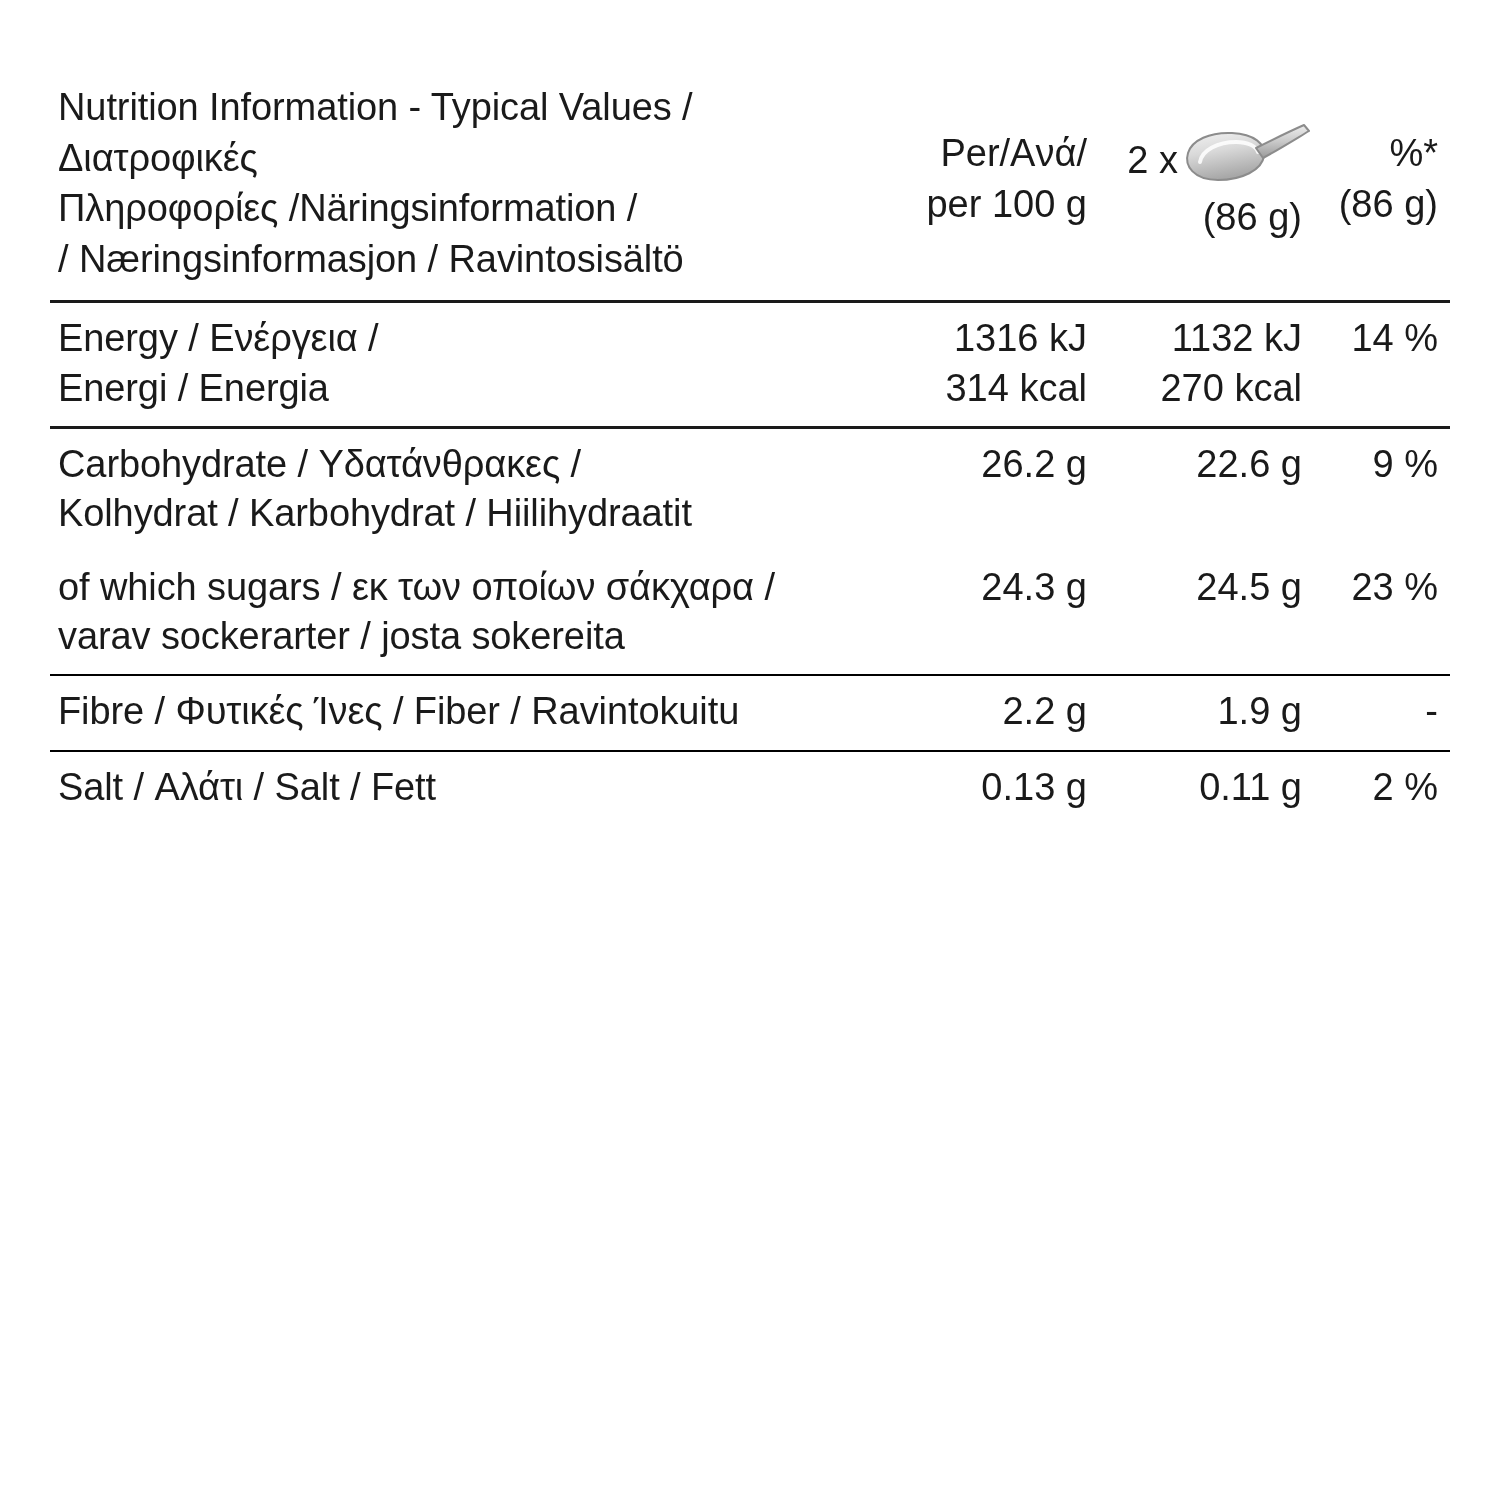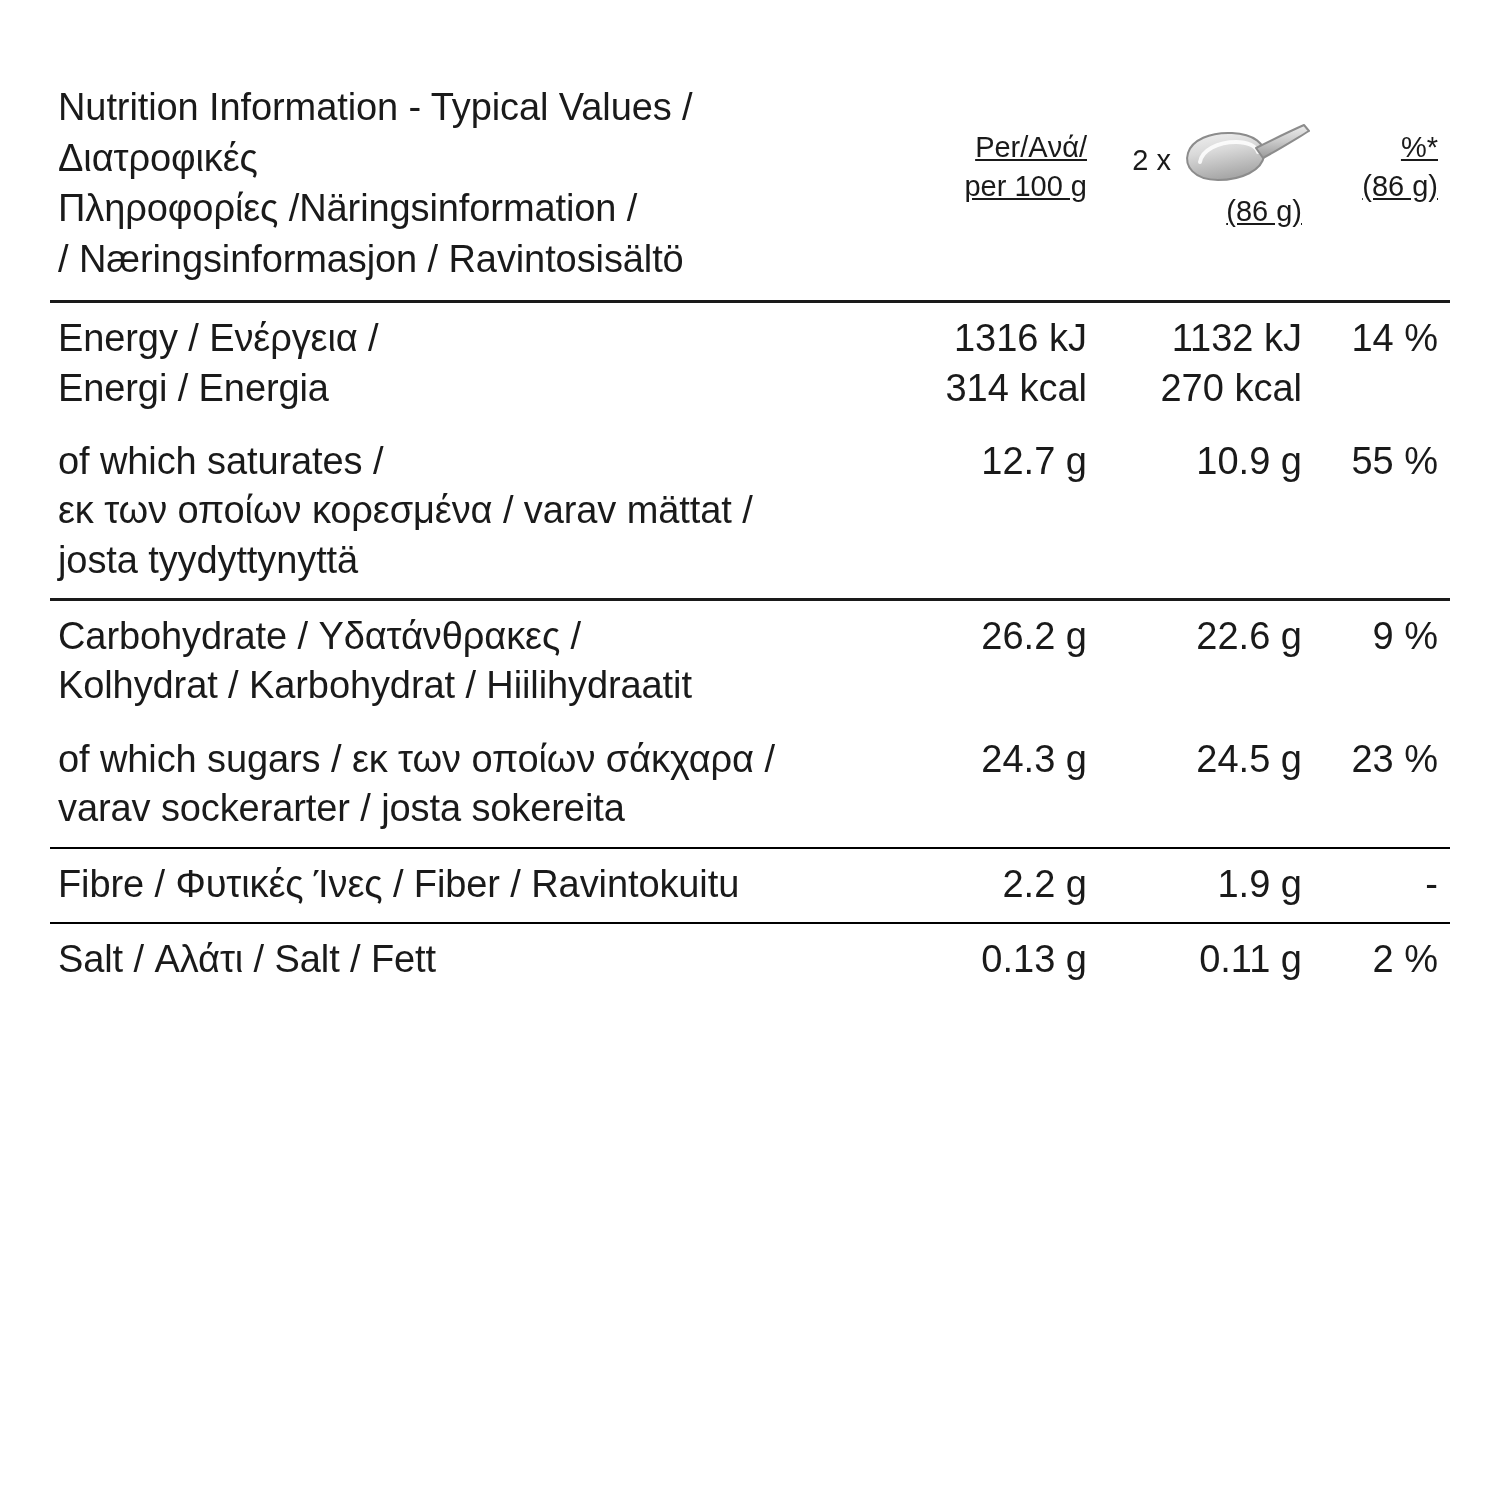--- a/index.html
+++ b/index.html
@@ -64,37 +64,36 @@
   }
 
   
   .header-label {
     font-size: 38px;
     line-height: 1.33;
     padding: 4px 14px 16px 8px !important;
     letter-spacing: -0.1px;
   }
   .header-num {
-    font-size: 29px;
+    font-size: 38px;
     line-height: 1.33;
     text-align: right;
     white-space: nowrap;
     padding: 4px 8px 16px 8px !important;
-    text-decoration: underline;
   }
   .header-num.pct { padding-right: 12px !important; }
   .header-spacer { display: block; height: 46px; }
   .hdr-line2 { display: block; }
   .hdr-line3 { display: block; }
 
   .serv-top {
     display: inline-flex;
     align-items: center;
     justify-content: space-between;
-    gap: 9px;
+    gap: 2px;
     white-space: nowrap;
   }
   .spoon {
     display: inline-block;
     width: 132px;
     height: 64px;
     position: relative;
     top: -6px;
     margin-right: -10px;
   }
@@ -169,36 +168,20 @@
         <td class="cell-num">
           <div>1132 kJ</div>
           <div>270 kcal</div>
         </td>
         <td class="cell-num pct">
           <div>14 %</div>
         </td>
       </tr>
 
 
-      <tr>
-        <td class="cell-label">
-          <div>of which saturates /</div>
-          <div>εκ των οποίων κορεσμένα / varav mättat /</div>
-          <div>josta tyydyttynyttä</div>
-        </td>
-        <td class="cell-num">
-          <div>12.7 g</div>
-        </td>
-        <td class="cell-num">
-          <div>10.9 g</div>
-        </td>
-        <td class="cell-num pct">
-          <div>55 %</div>
-        </td>
-      </tr>
 
       <tr class="row-sep">
         <td class="cell-label">
           <div>Carbohydrate / Υδατάνθρακες /</div>
           <div>Kolhydrat / Karbohydrat / Hiilihydraatit</div>
         </td>
         <td class="cell-num">
           <div>26.2 g</div>
         </td>
         <td class="cell-num">

